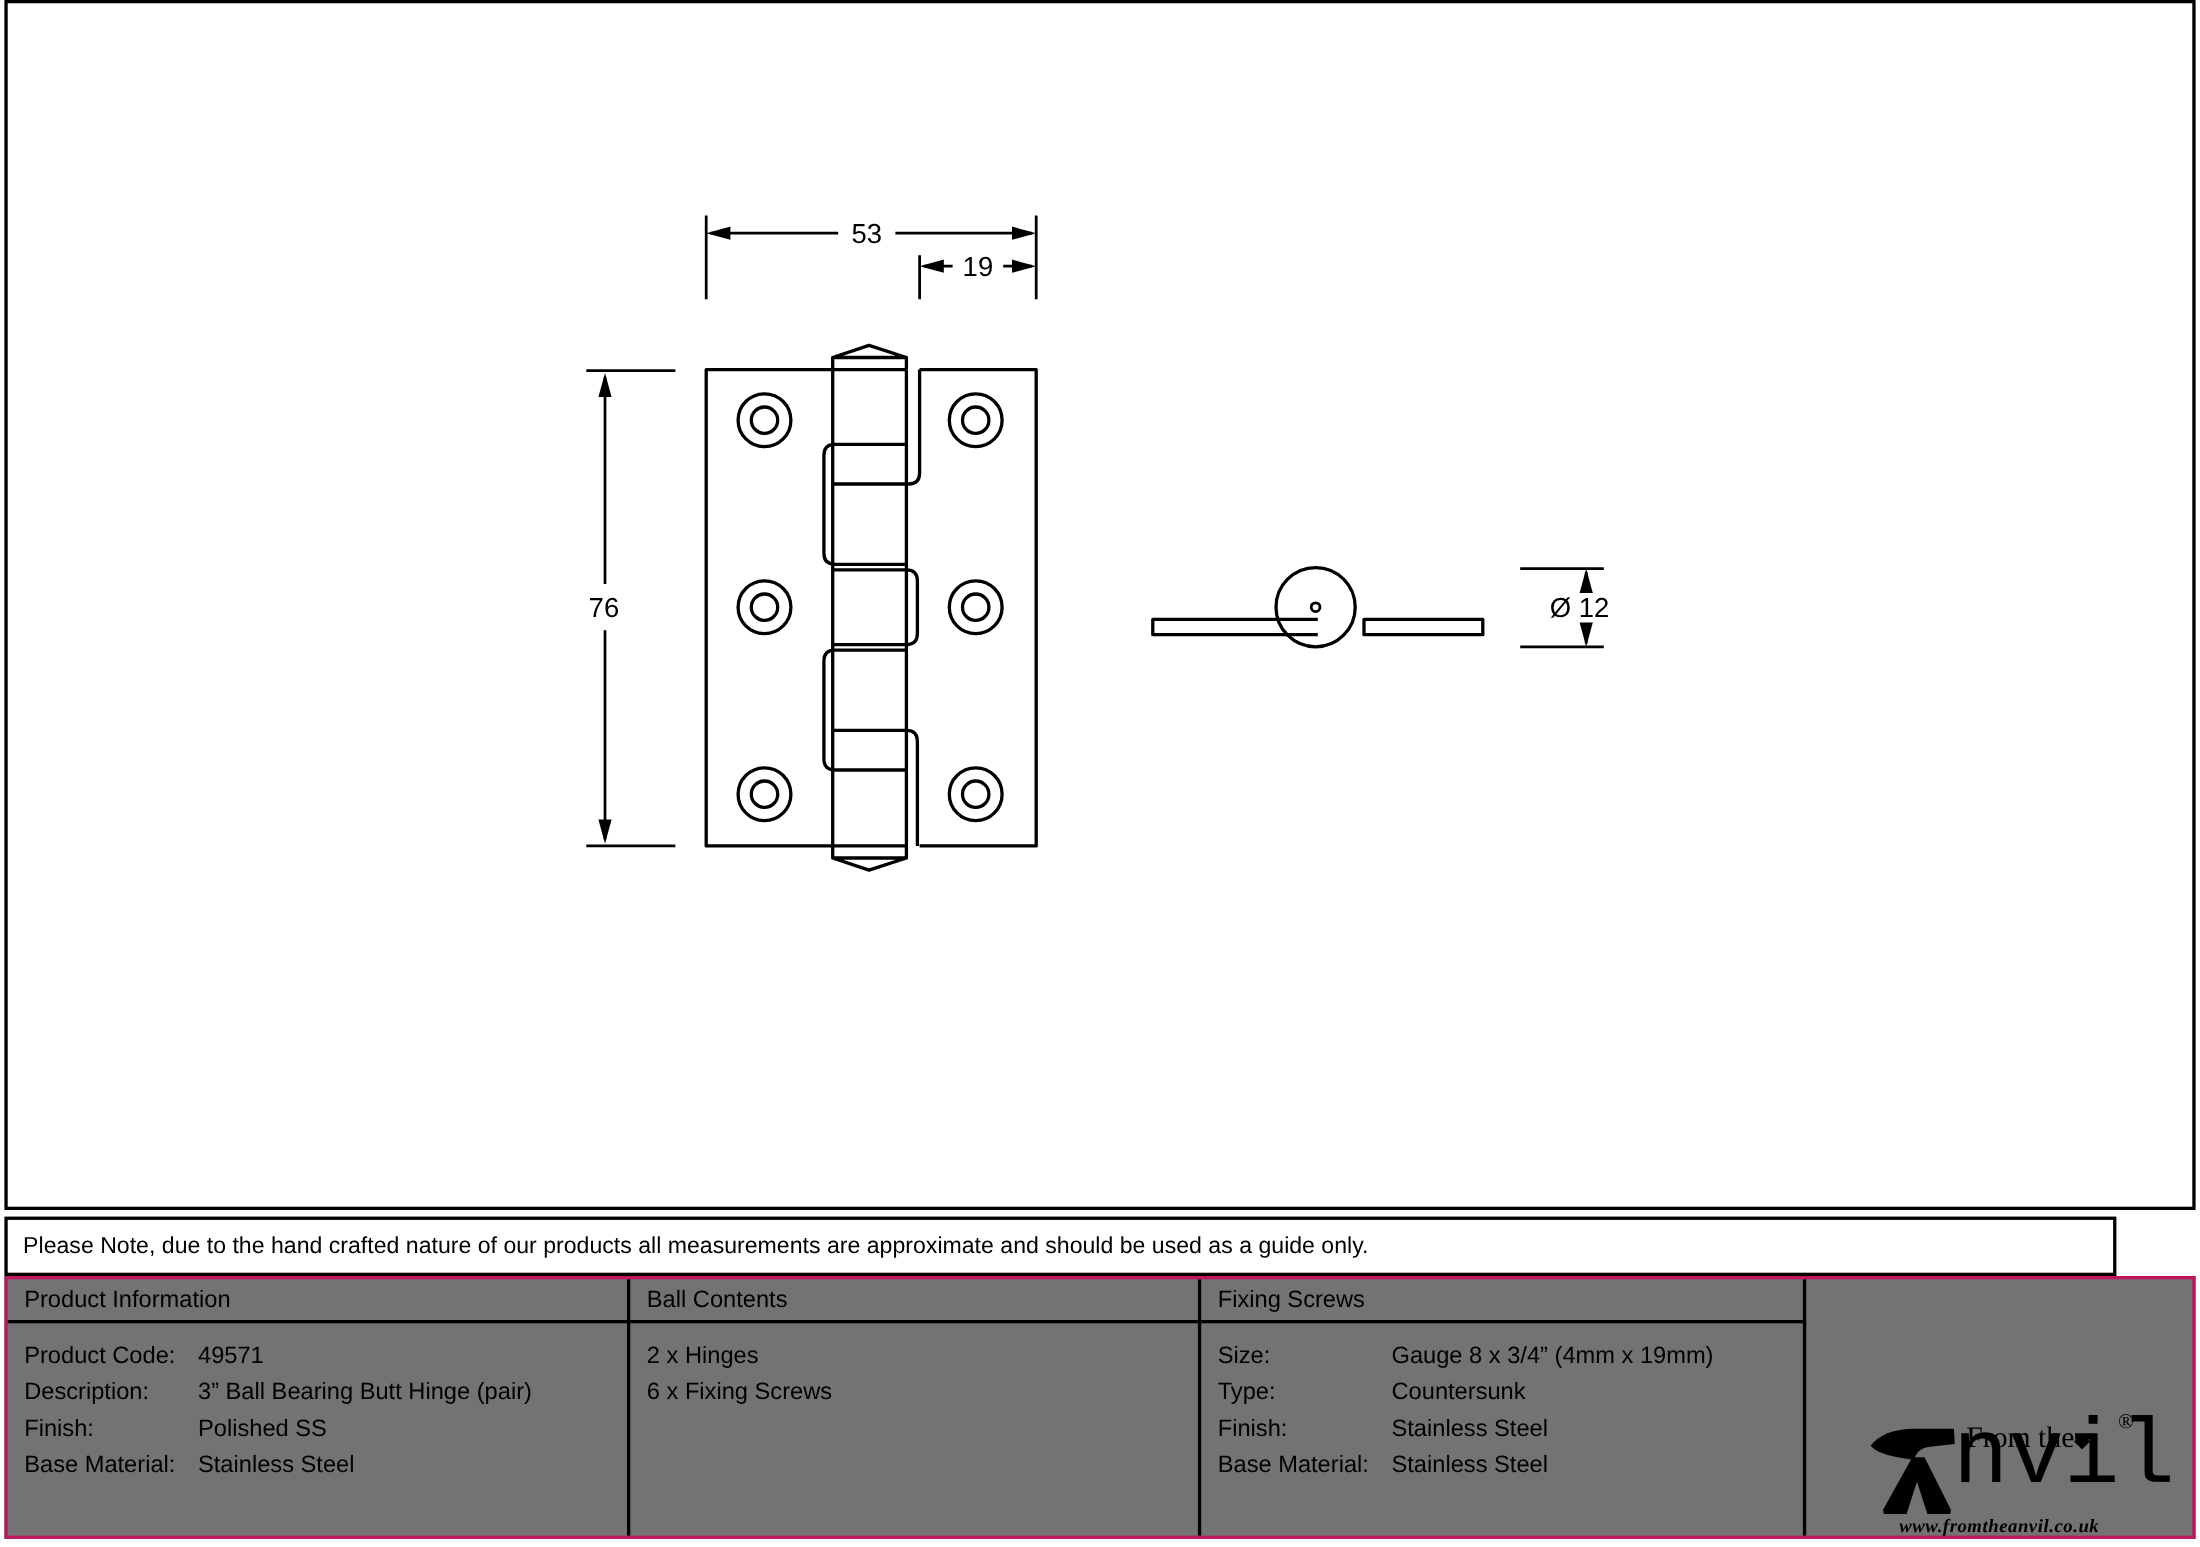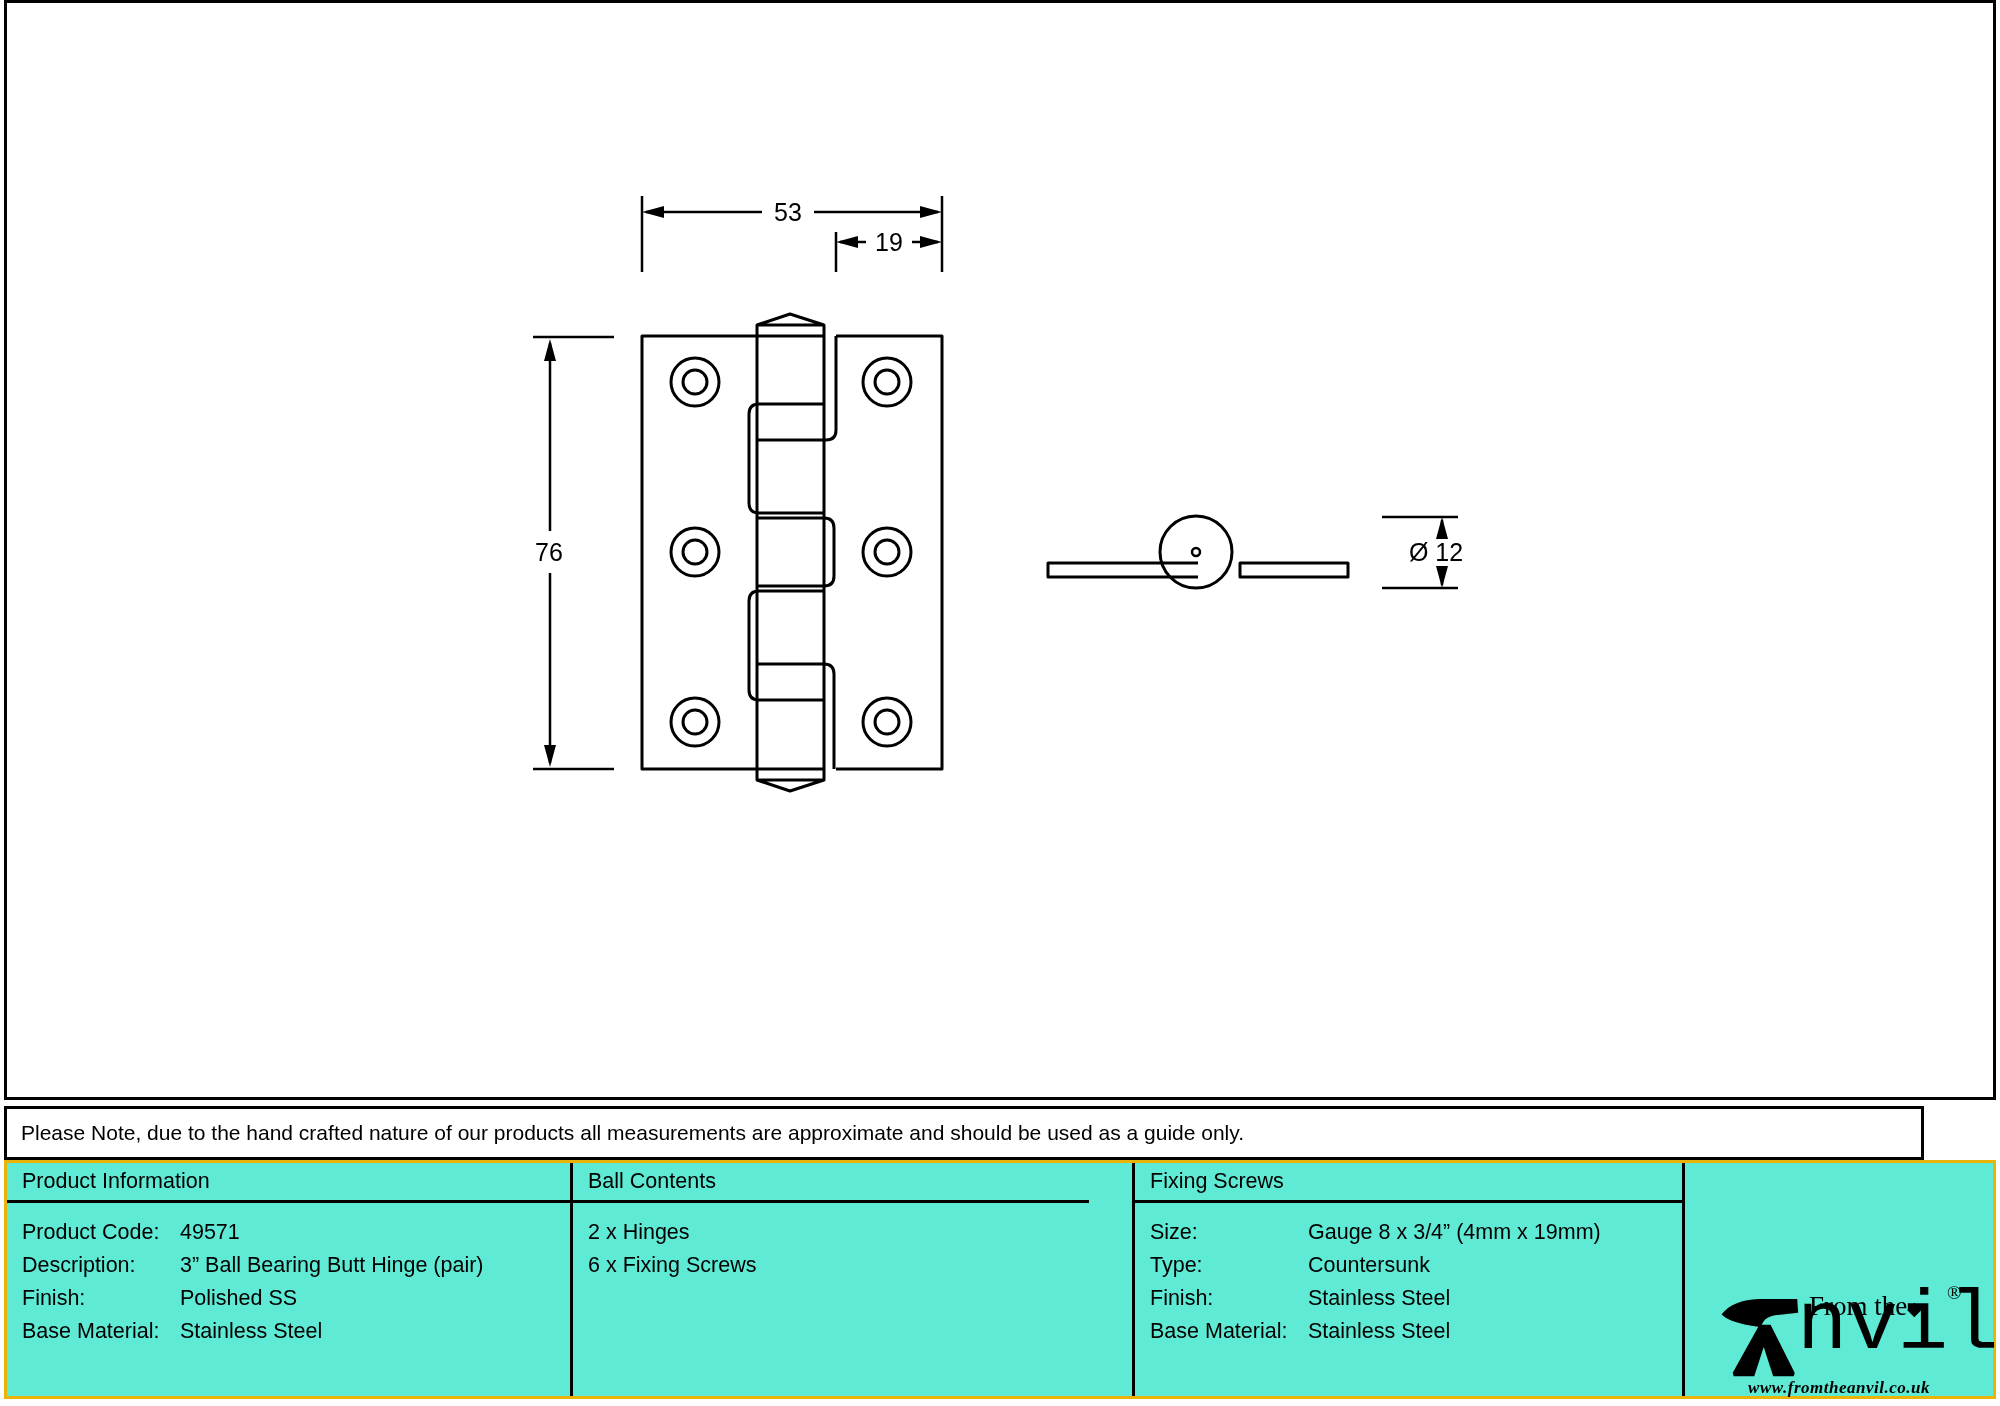--- a/index.html
+++ b/index.html
@@ -11,26 +11,26 @@
   svg.drawing { position:absolute; left:0; top:0; width:2000px; height:1100px; }
   svg.drawing path, svg.drawing circle, svg.drawing line { stroke:#000; fill:none; stroke-width:3; stroke-linejoin:round; stroke-linecap:butt; }
   svg.drawing .thin { stroke-width:2.5; }
   svg.drawing .arrow { fill:#000; stroke:none; }
   svg.drawing text { fill:#000; stroke:none; font-family:"Liberation Sans", sans-serif; font-size:25px; text-anchor:middle; }
 
   
   .note-row { position:absolute; left:4px; top:1106px; width:1920px; height:54px; border:3px solid #000; display:flex; align-items:center; padding-left:14px; font-size:21px; background:#fff; }
 
   
-  .info-table { position:absolute; left:4px; top:1160px; width:1992px; height:239px; border:3px solid #eab308; display:flex; background:#5eead4; }
+  .info-table { position:absolute; left:4px; top:1160px; width:1992px; height:239px; border:3px solid #be185d; display:flex; background:#737373; }
   .col { height:100%; }
   .col + .col { border-left:3px solid #000; }
   .col-product { width:563px; }
   .col-pack { width:519px; }
-  .col-fixing { width:550px;margin-left:43px; }
+  .col-fixing { width:550px; }
   .col-logo { flex:1; display:flex; align-items:flex-end; justify-content:center; }
   .col-header { height:40px; border-bottom:3px solid #000; display:flex; align-items:center; padding-left:15px; font-size:21.5px; }
   .col-body { padding:13px 6px 0 15px; font-size:21.5px; line-height:33px; }
   .kv { display:flex;gap:20px; }
   .kv .lbl { width:138px; flex:0 0 138px; }
 
   
   .logo { position:relative; width:260px; height:112px; }
   .anvil-svg { position:absolute; left:10px; top:6px; width:86px; height:90px; }
   .from-the { position:absolute; left:100px; top:7px; font-family:"Liberation Serif", serif; font-size:27px; }

